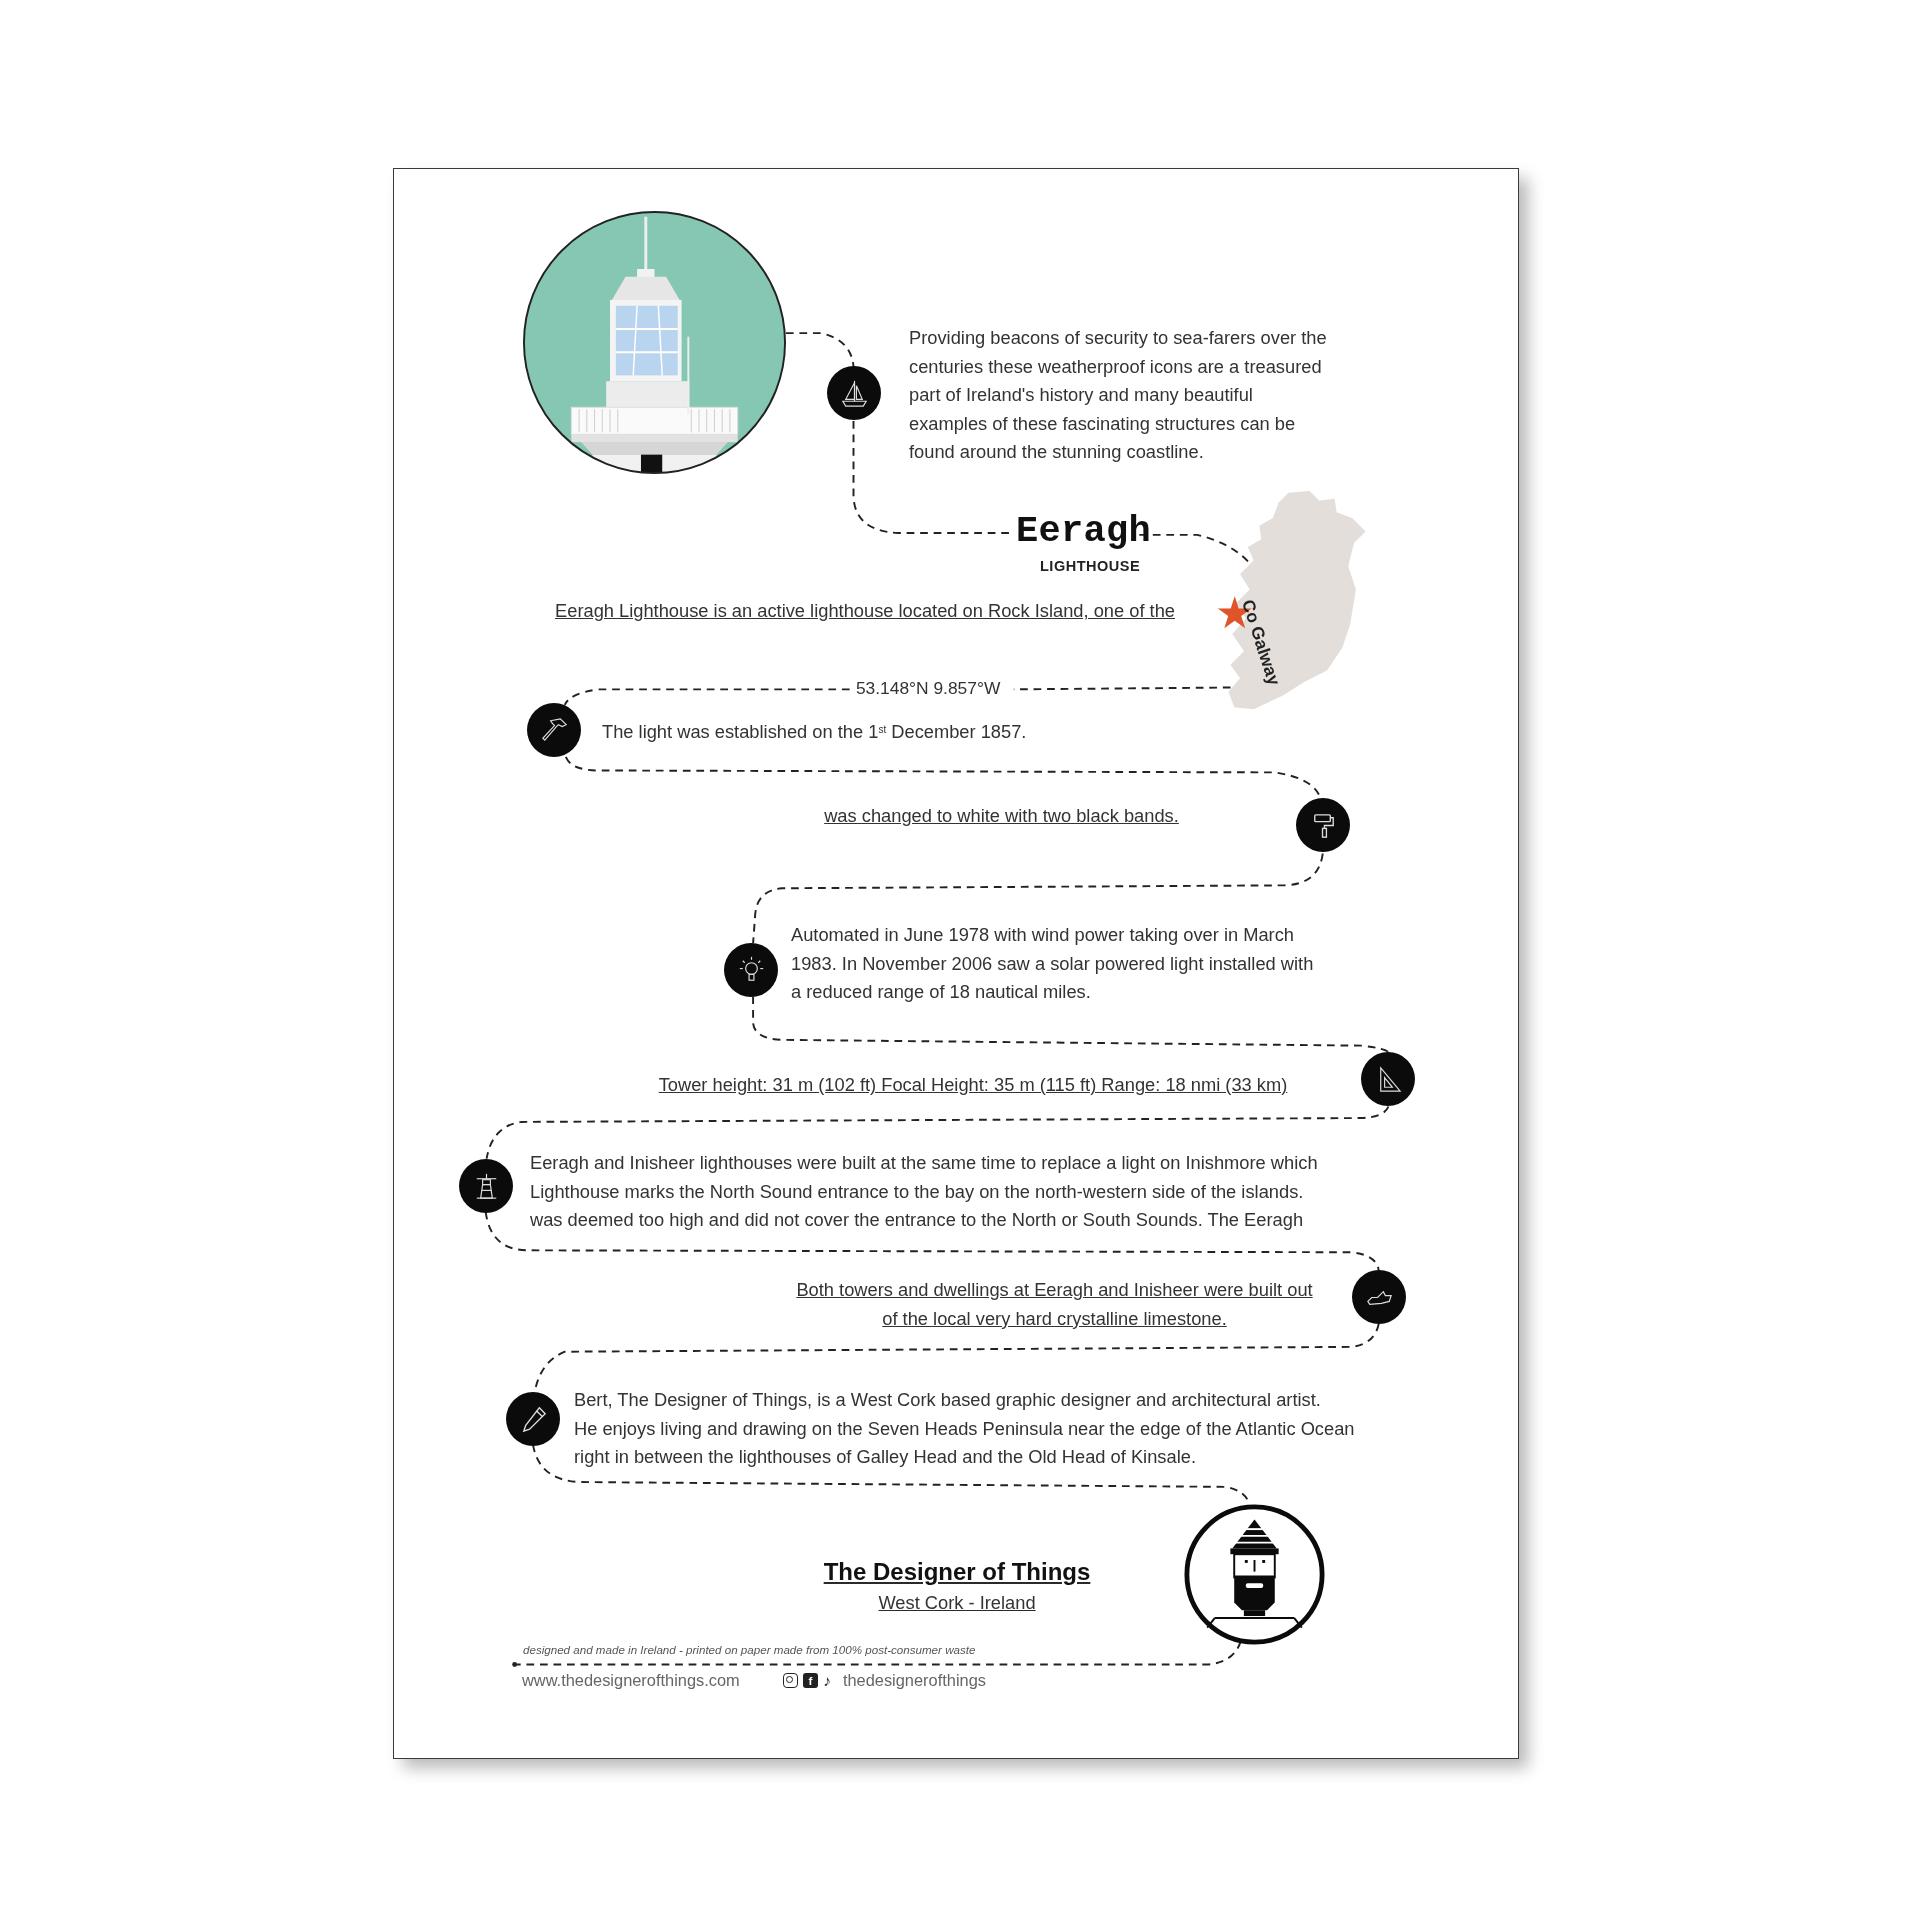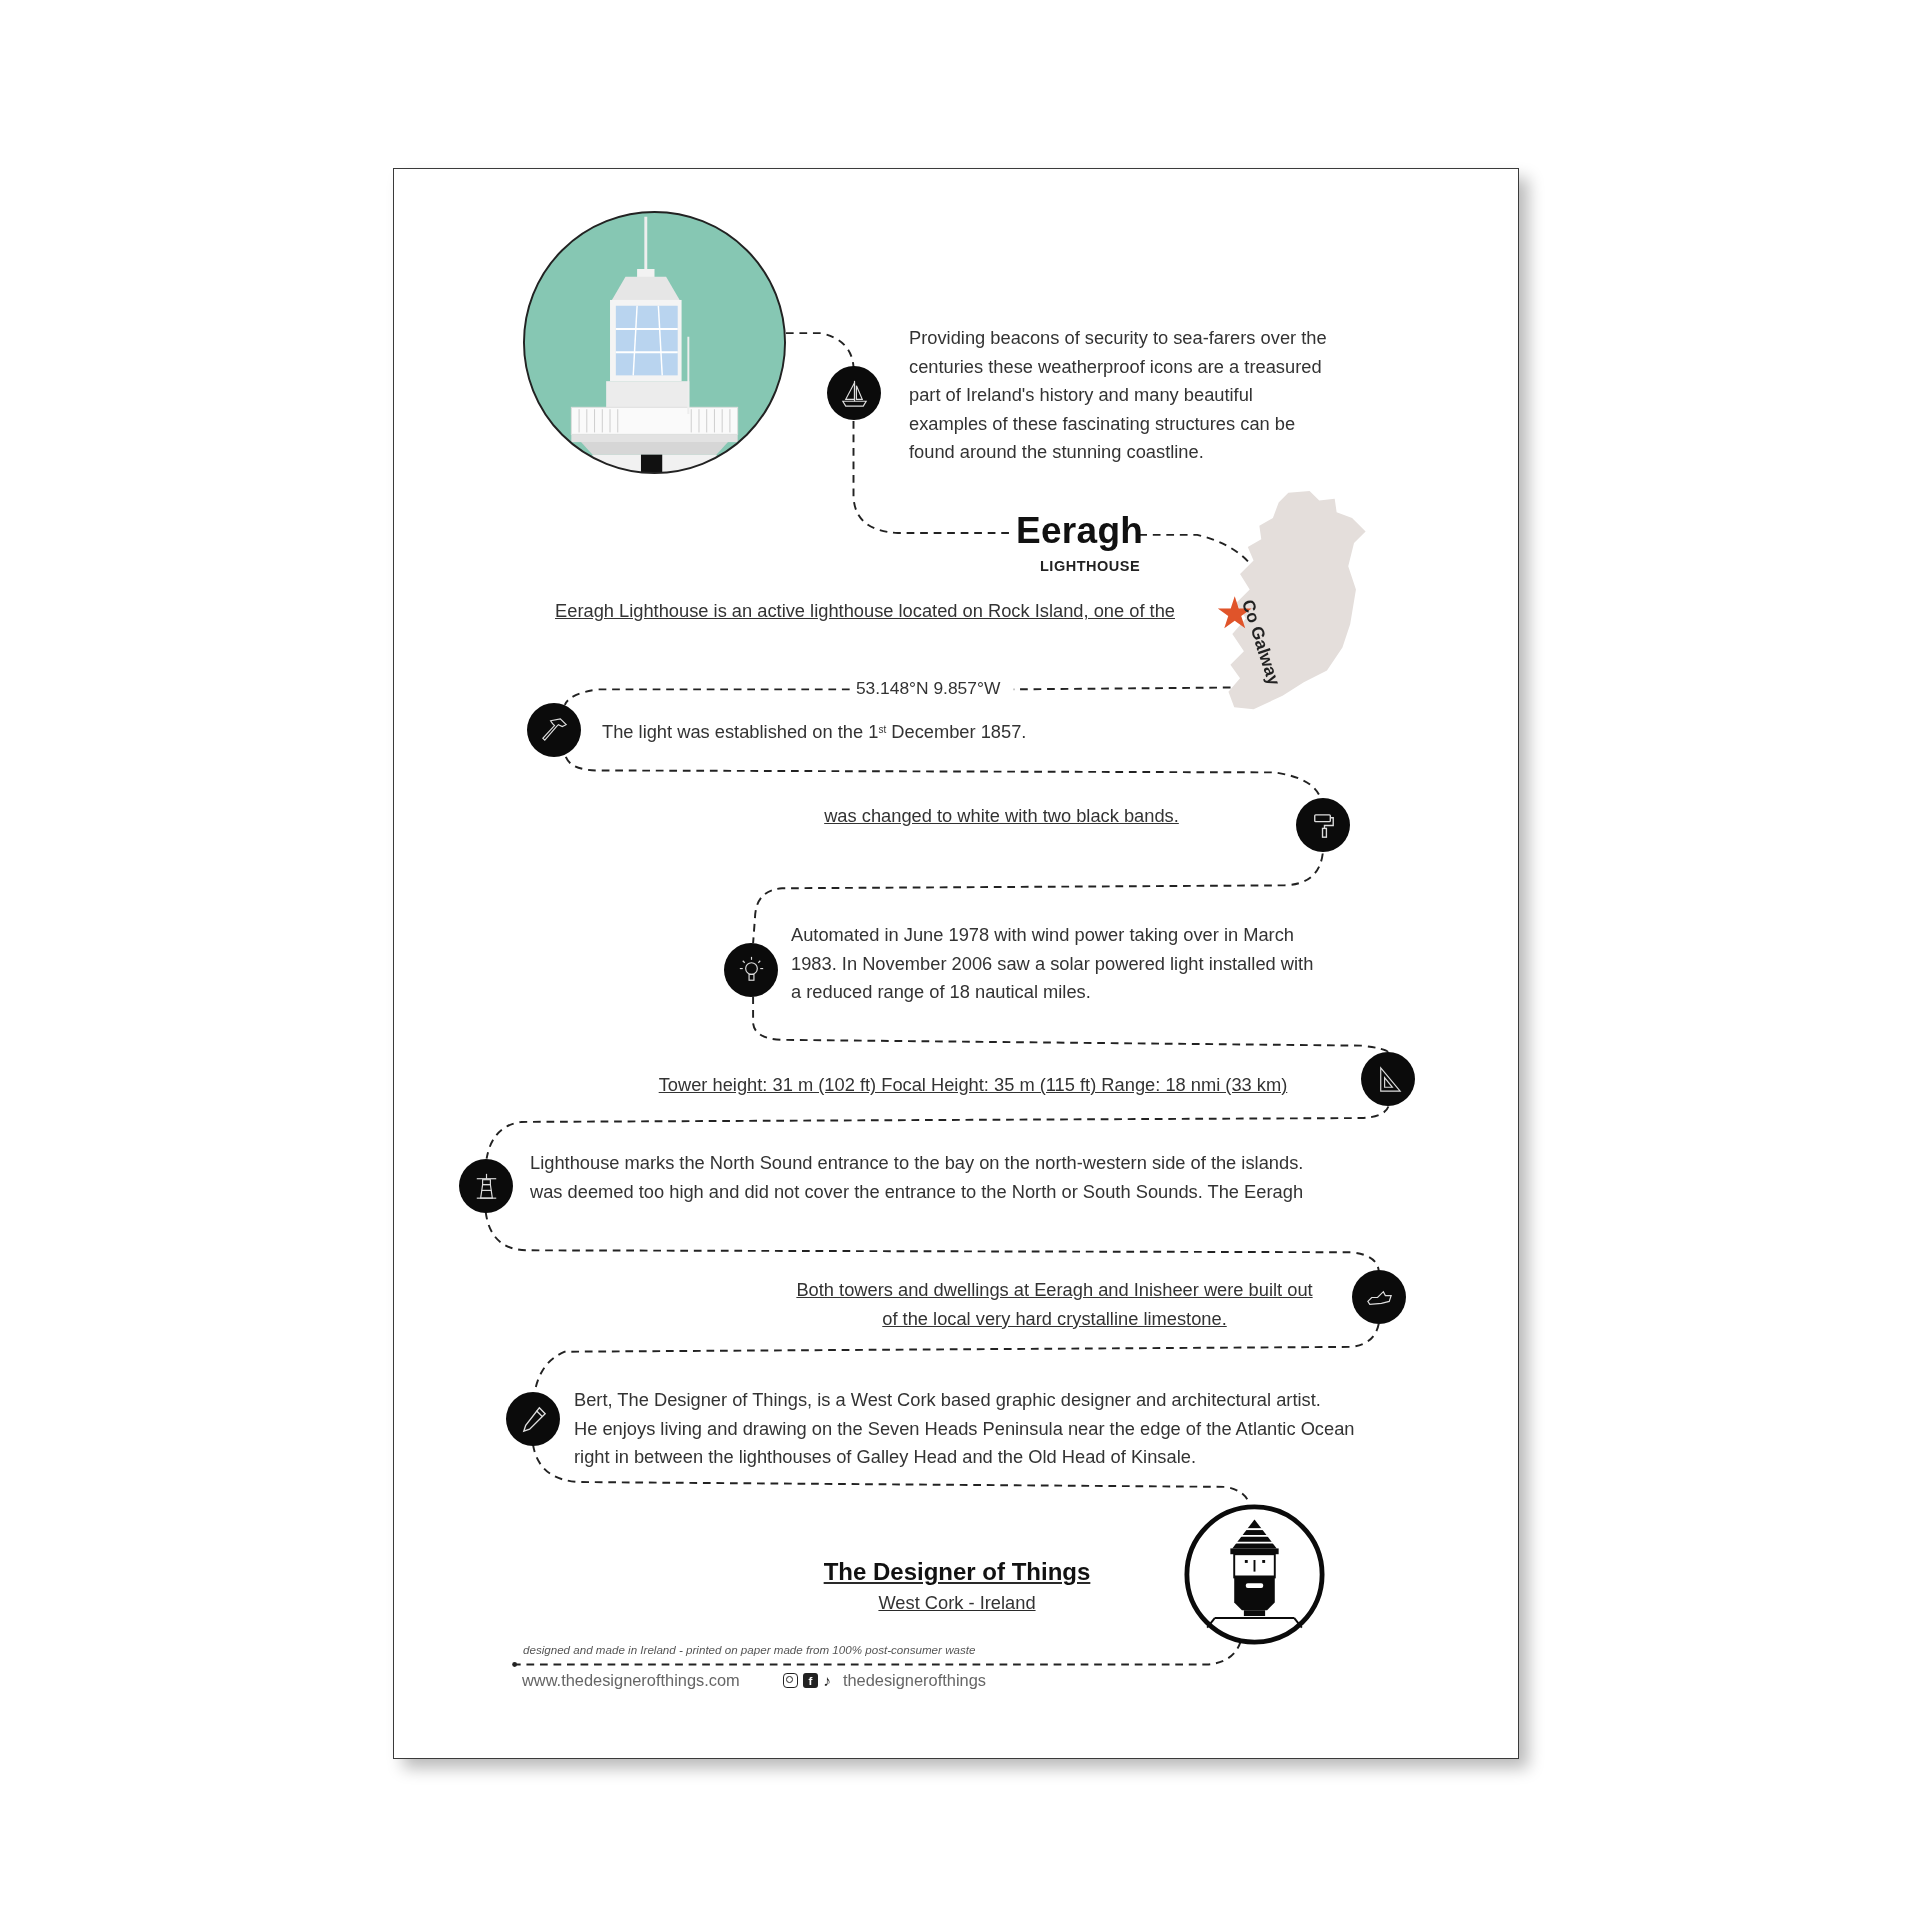--- a/index.html
+++ b/index.html
@@ -3,21 +3,21 @@
 <meta charset="utf-8">
 <style>
   html, body { margin:0; padding:0; background:#ffffff; }
   body { width:1931px; height:1931px; position:relative; overflow:hidden; font-family:"Liberation Sans", sans-serif; color:#2a2a2a; }
   .page { position:absolute; left:393px; top:168px; width:1126px; height:1591px; background:#fff; border:1.9px solid #3a3a3a; box-sizing:border-box; box-shadow: 9.7px 9.7px 15.4px rgba(0,0,0,0.28); }
   .abs { position:absolute; }
   .txt { font-size:18.3px; line-height:28.5px; color:#333; white-space:nowrap; font-family:"Liberation Sans", sans-serif; }
   .right { text-align:center;text-decoration:underline; }
   .icon { position:absolute; width:54px; height:54px; border-radius:50%; background:#0b0b0b; display:flex; align-items:center; justify-content:center; }
   .icon svg { width:35px; height:35px; }
-  .title { font-size:37px; font-weight:bold; color:#111; letter-spacing:0.3px; }
+  .title { font-size:37px; font-weight:bold; color:#111; letter-spacing:0.3px;font-family:Liberation Mono, monospace; }
   .sub { font-size:14.5px; font-weight:bold; color:#222; letter-spacing:0.5px; }
   .coords { font-size:17.4px; color:#333; background:#fff; padding:0 3.9px; }
   .brand { font-size:24px; font-weight:bold; color:#111; }
   .brandsub { font-size:18.3px; color:#333; }
   .fine { font-size:11.6px; font-style:italic; color:#555; }
   .foot { font-size:16.4px; color:#666; }
   sup { font-size:10px; vertical-align:top; position:relative; top:-1.9px; }
   svg.path { position:absolute; left:0; top:0; }
 </style>
 </head>
@@ -184,20 +184,21 @@
         <line x1="8" y1="10" x2="28" y2="10"></line>
         <rect x="14" y="11" width="8" height="5"></rect>
         <polygon points="14,16 22,16 24,30 12,30"></polygon>
         <line x1="13" y1="22" x2="23" y2="22"></line>
         <line x1="8" y1="30" x2="28" y2="30"></line>
         <line x1="18" y1="5" x2="18" y2="10"></line>
       </g>
     </svg>
 </div>
 <div class="abs txt" style="left:530px; top:1149px;">
+  <div>Eeragh and Inisheer lighthouses were built at the same time to replace a light on Inishmore which</div>
   <div>Lighthouse marks the North Sound entrance to the bay on the north-western side of the islands.</div>
   <div>was deemed too high and did not cover the entrance to the North or South Sounds. The Eeragh</div>
 </div>
 
 <div class="icon" style="left:1352px; top:1270px;">
   <svg viewBox="0 0 36 36">
       <path d="M6 22 L10 18 L16 18 L22 12 L24 16 L30 16 L28 22 L20 24 L8 25 Z" fill="none" stroke="#ddd" stroke-width="1.2"></path>
     </svg>
 </div>
 <div class="abs txt right" style="left:765px; top:1276px; width:579px;">

